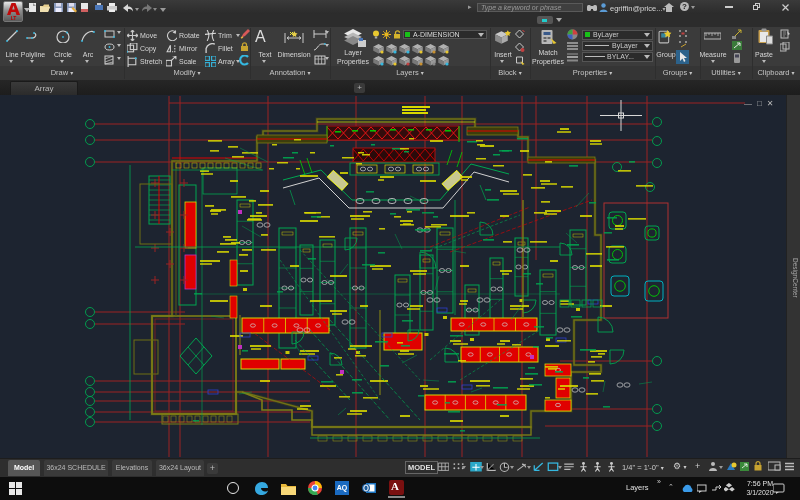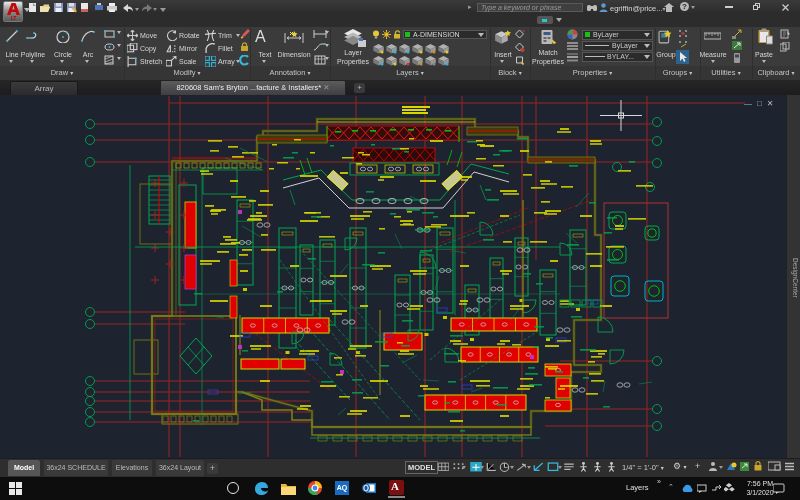--- a/index.html
+++ b/index.html
@@ -447,21 +447,20 @@
       <rect x="1" y="1" width="7" height="8" fill="none" stroke="#bbb"></rect>
       <path d="M3 3 H6 M3 5 H6 M3 7 H5" stroke="#bbb" stroke-width="0.6"></path>
       <path d="M7 2 L10 5 L8 6 Z" fill="#c9c9c9"></path>
     </svg>
 <svg class="abs" style="left:780px;top:42px" width="12" height="10" viewBox="0 0 12 10">
       <rect x="0" y="2" width="6" height="7" fill="none" stroke="#bbb"></rect>
       <rect x="3" y="0" width="6" height="7" fill="none" stroke="#bbb"></rect>
     </svg>
 <div id="filetabs" class="abs"></div>
 <div class="abs" style="left:10px;top:81px;width:68px;height:14px;background:linear-gradient(#3a3a3a,#2b2b2b);border:1px solid #1a1a1a;border-bottom:none;border-radius:2px 2px 0 0;color:#b8b8b8;font-size:8px;text-align:center;line-height:14px">Array</div>
-<div class="abs" style="left:160px;top:80px;width:186px;height:15px;background:linear-gradient(#5c5c5c,#3f3f3f);border:1px solid #222;border-bottom:none;border-radius:2px 2px 0 0;color:#ececec;font-size:7.5px;text-align:center;line-height:14px">820608 Sam's Bryton ...facture &amp; Installers* <span style="color:#999">✕</span></div>
 <div class="abs" style="left:354px;top:83px;width:11px;height:10px;background:#3a3a3a;border-radius:2px;color:#bbb;font-size:8px;text-align:center;line-height:10px">+</div>
 <div id="canvas" class="abs"></div>
 <svg class="abs" style="left:0;top:95px" width="800" height="363" viewBox="0 95 800 363">
       <line x1="169" y1="96" x2="169" y2="457" stroke="#9c2222" stroke-width="1"></line>
       <line x1="180" y1="96" x2="180" y2="457" stroke="#9c2222" stroke-width="1"></line>
       <line x1="268" y1="96" x2="268" y2="457" stroke="#9c2222" stroke-width="1"></line>
       <line x1="356" y1="96" x2="356" y2="457" stroke="#9c2222" stroke-width="1"></line>
       <line x1="425" y1="96" x2="425" y2="457" stroke="#9c2222" stroke-width="1"></line>
       <line x1="462" y1="96" x2="462" y2="457" stroke="#9c2222" stroke-width="1"></line>
       <line x1="522" y1="96" x2="522" y2="457" stroke="#9c2222" stroke-width="1"></line>

